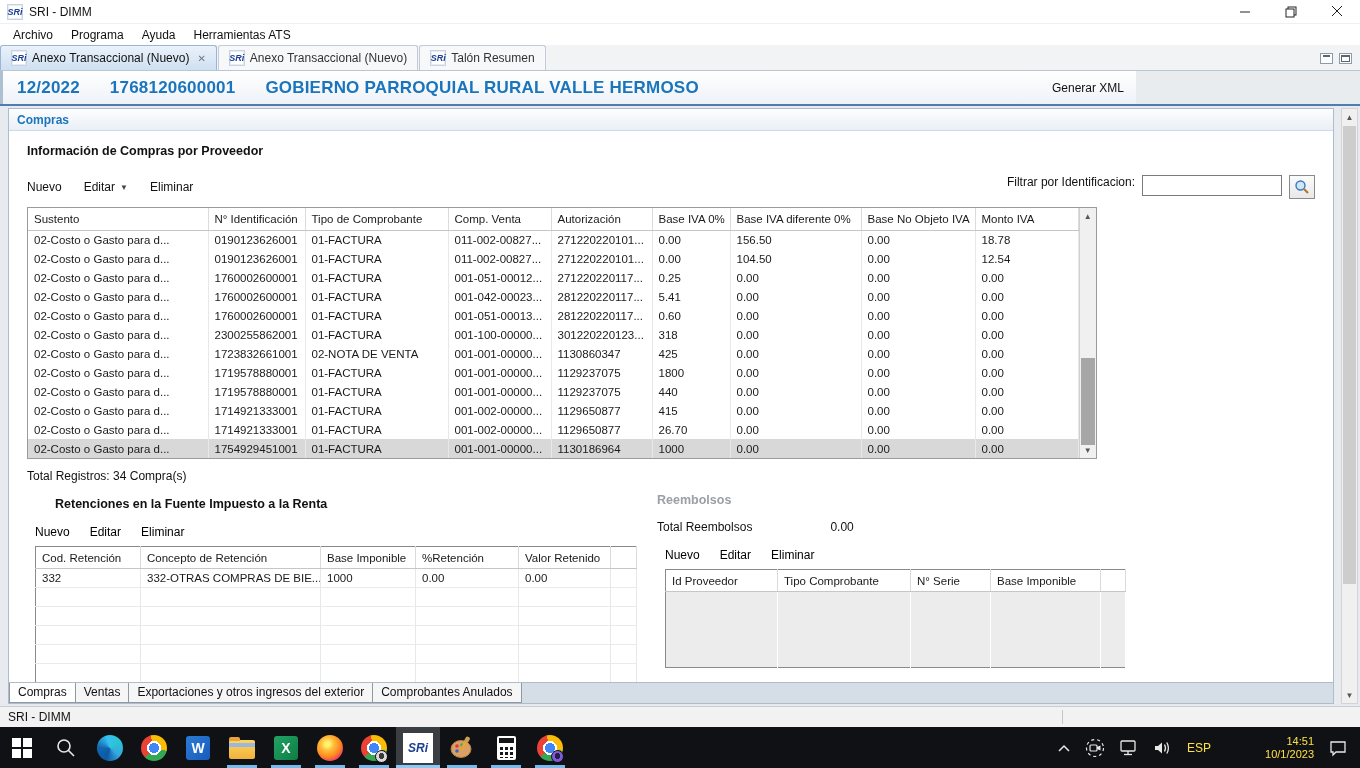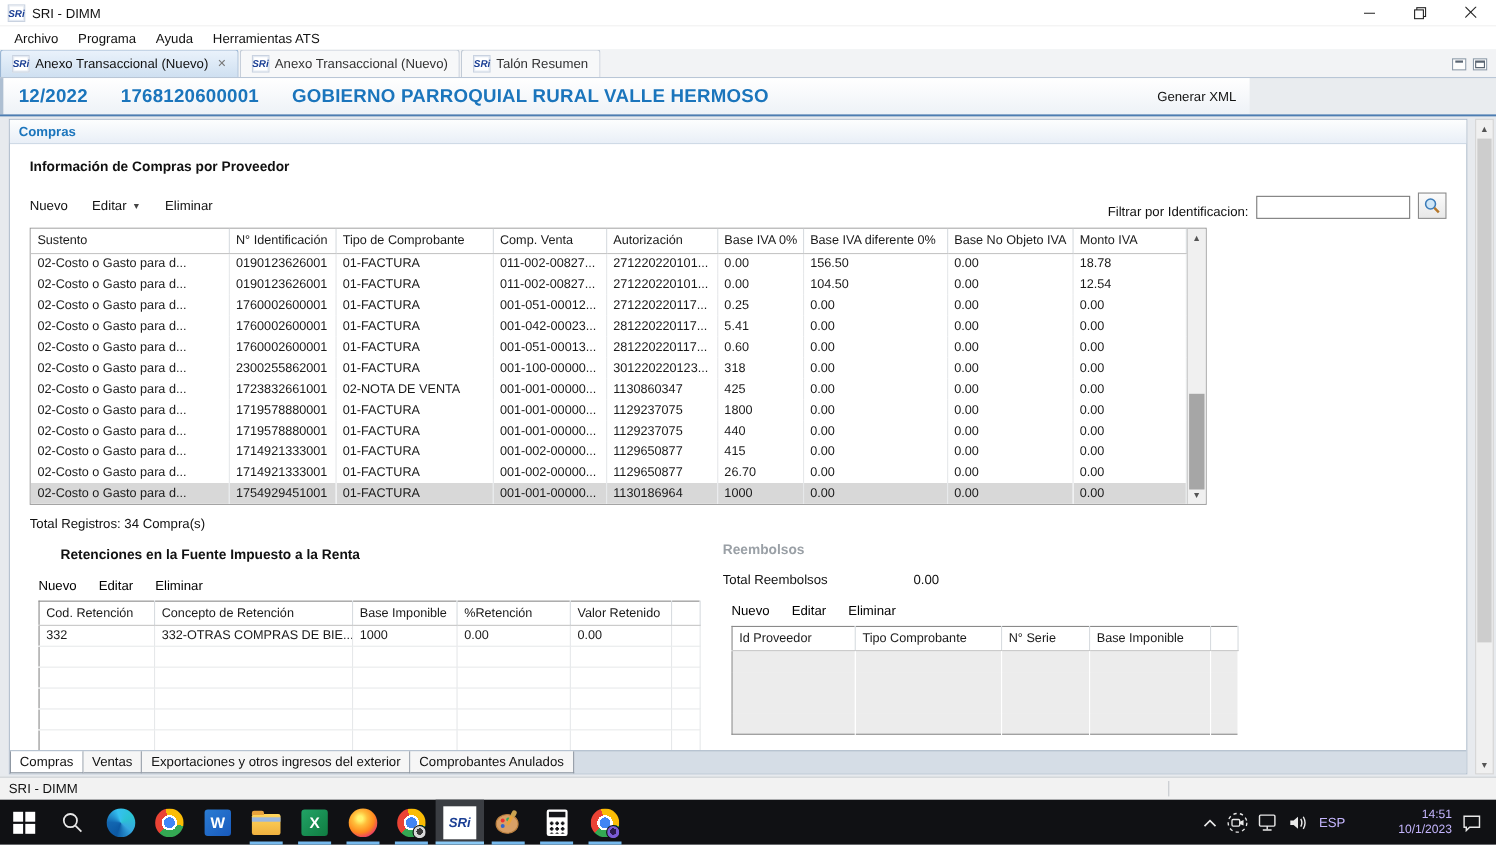--- a/index.html
+++ b/index.html
@@ -45,21 +45,21 @@
   .outer-thumb { position:absolute; left:1px; right:1px; top:17px; height:458px; background:#cdcdcd; }
   .outer-down { position:absolute; bottom:0; left:0; right:0; }
 
   .section-band { height:22px; background:linear-gradient(#fdfefe,#e9eff7); border-bottom:1px solid #cfdae6; display:flex; align-items:center; padding-left:8px; }
   .section-band span { color:#1b75bc; font-weight:bold; font-size:12px; }
   .panel-title { margin:13px 0 0 18px; font-weight:bold; font-size:12.5px; color:#111; }
 
   .toolbar-row { display:flex; align-items:center; margin:17px 18px 8px 18px; }
   .tb-btn { font-size:12px; color:#111; margin-right:22px; display:flex; align-items:center; gap:5px; }
   .tb-caret { font-size:8px; color:#444; }
-  .filter-zone { margin-left:auto; display:flex; align-items:flex-end; gap:7px; }
+  .filter-zone { margin-left:auto; display:flex; align-items:flex-start; gap:7px; }
   .filter-label { font-size:12px; color:#111; }
   .filter-input { width:140px; height:21px; border:1px solid #7a7a7a; background:#fff; font-size:12px; padding:0 4px; font-family:inherit; }
   .search-btn { width:26px; height:24px; border:1px solid #8a8a8a; background:linear-gradient(#fbfbfb,#e8e8e8); display:flex; align-items:center; justify-content:center; }
 
   
   table { border-collapse:collapse; table-layout:fixed; background:#fff; }
   th { font-weight:normal; text-align:left; font-size:11.5px; color:#1a1a1a; padding:0 6px; height:22px; border-right:1px solid #d8dce0; border-bottom:1px solid #c6c6c6; overflow:hidden; white-space:nowrap; }
   td { font-size:11.5px; color:#1a1a1a; padding:0 6px; height:19px; border-right:1px solid #e6e8ea; overflow:hidden; white-space:nowrap; }
   tr.selected td { background:#d8d8d8; }
 
@@ -121,21 +121,21 @@
   .ic-folder::after { content:""; position:absolute; left:0; top:3px; right:0; height:4px; background:#8ab4f8; opacity:.85; }
   .ic-sri { width:30px; height:30px; background:#ffffff; color:#1b3f94; font-weight:bold; font-style:italic; font-size:12px; display:flex; align-items:center; justify-content:center; }
   .badge { position:absolute; width:13px; height:13px; border-radius:50%; bottom:5px; right:8px; border:1px solid #101114; }
   .badge.gray { background:radial-gradient(circle at 50% 45%, #3a3a3a 0 35%, #d8d8d8 36% 100%); }
   .badge.purple { background:radial-gradient(circle at 50% 45%, #2b1b4e 0 35%, #7b5cd6 36% 100%); }
   .ic-calc { width:19px; height:24px; background:#fff; border-radius:2px; position:relative; }
   .ic-calc::before { content:""; position:absolute; left:2px; right:2px; top:2px; height:5px; background:#15161a; }
   .ic-calc::after { content:""; position:absolute; left:2px; right:2px; top:10px; bottom:2px;
       background-image:radial-gradient(#15161a 1.6px, rgba(0,0,0,0) 1.7px); background-size:5px 5px; }
 
-  .tray { margin-left:auto; display:flex; align-items:center; gap:8px; padding-right:12px; color:#c4b5fd; }
+  .tray { margin-left:auto; display:flex; align-items:center; gap:14px; padding-right:12px; color:#fde047; }
   .tray svg { display:block; }
   .tray-lang { font-size:12px; }
   .tray-clock { text-align:right; font-size:11px; line-height:13px;margin-left:40px; }
   .tray-item { display:flex; align-items:center; justify-content:center; }
 </style>
 </head>
 <body>
 
 <div class="app">
 

